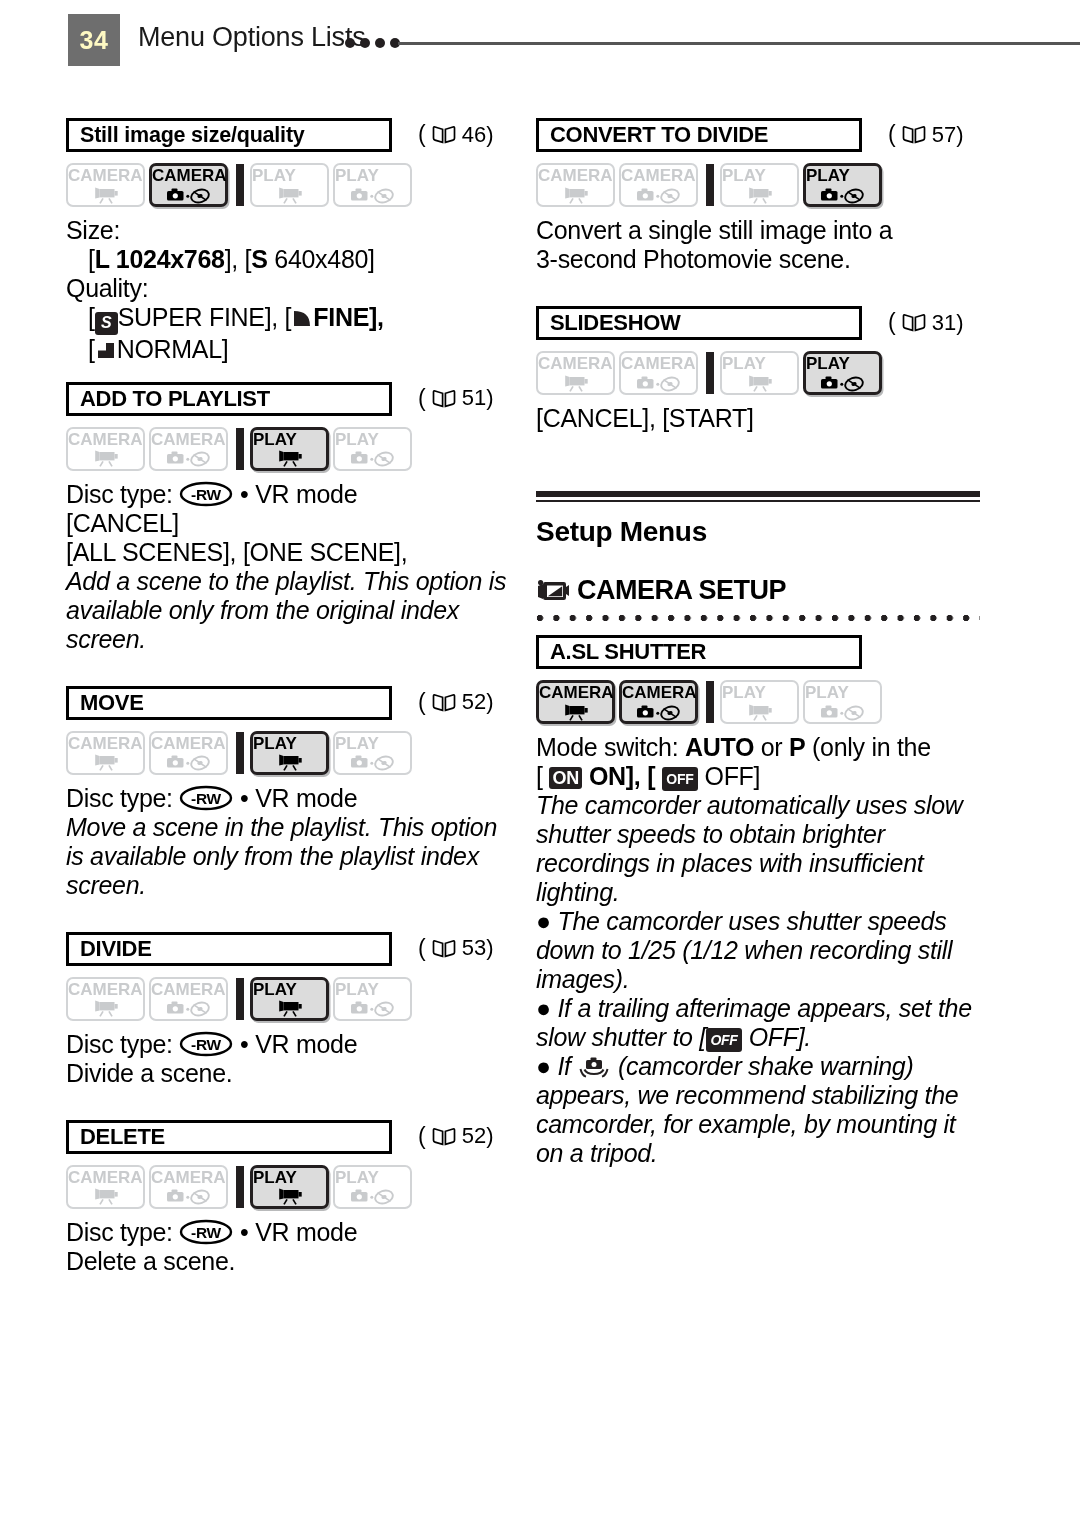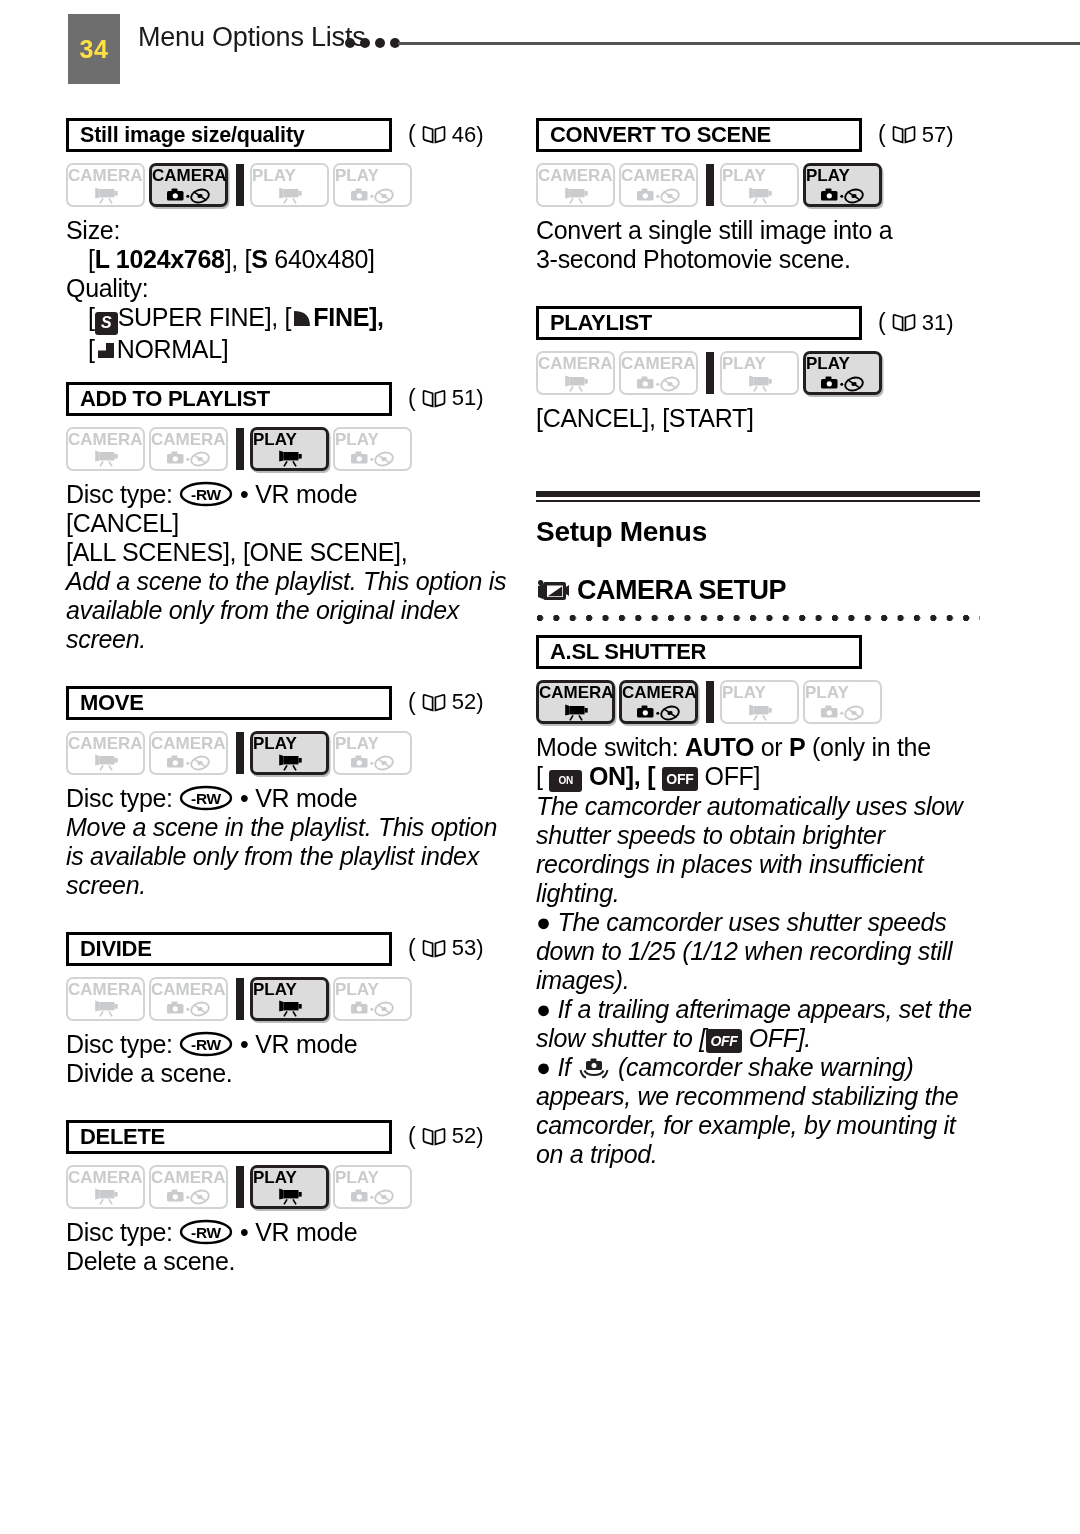--- a/index.html
+++ b/index.html
@@ -17,23 +17,23 @@
   
   .page-header {
     position: absolute;
     left: 0; top: 0;
     width: 1080px;
     height: 90px;
   }
   .page-num-box {
     position: absolute;
     left: 68px; top: 14px;
-    width: 52px; height: 70px;
+    width: 52px; height: 52px;
     background: #6e6e6e;
-    color: #fde047;
+    color: #fef9c3;
     font-weight: bold;
     font-size: 25px;
     display: flex;
     align-items: center;
     justify-content: center;
     letter-spacing: 0.5px;
   }
   .header-title {
     position: absolute;
     left: 138px; top: 22px;
@@ -69,21 +69,21 @@
     width: 450px;
   }
   .col-left  { left: 66px; }
   .col-right { left: 536px; }
 
   
   .entry { margin-bottom: 6px; }
   .entry-head {
     display: flex;
     align-items: flex-start;
-    gap: 16px;
+    gap: 26px;
   }
   .name-box {
     border: 3px solid #000;
     height: 34px;
     flex: 0 0 326px;
     display: flex;
     align-items: center;
     padding-left: 11px;
   }
   .name-box span {
@@ -172,21 +172,21 @@
     display: inline-flex;
     align-items: center;
     justify-content: center;
     background: #231f20;
     color: #fff;
     font-weight: bold;
     border-radius: 3px;
     line-height: 1;
     vertical-align: 1px;
   }
-  .chip-on  { width: 33px; height: 22px; font-size: 10px; }
+  .chip-on  { width: 33px; height: 22px; font-size: 18px; }
   .chip-off { width: 36px; height: 24px; font-size: 14px; }
   .chip-p   { width: 24px; height: 24px; font-size: 17px; border-radius: 4px; }
   .chip-s   { width: 23px; height: 23px; font-size: 16px; font-style: italic; border-radius: 3px; vertical-align: -2px; }
 
   .wedge-fine, .wedge-normal {
     display: inline-block;
     width: 22px; height: 22px;
     vertical-align: -3px;
   }
   .disc-rw {
@@ -642,21 +642,21 @@
       </div>
       <div class="gap-md"></div>
     </div>
 </div>
 
 <div class="col col-right">
   <div id="right-host">
       <div class="entry">
         <div class="entry-head">
           <div class="name-box">
-            <span class="">CONVERT TO SCENE</span>
+            <span class="">CONVERT TO DIVIDE</span>
           </div>
           <div class="pageref">
             <span class="paren">(</span>
             <svg class="book-icon" viewBox="0 0 24 19">
     <path d="M1.5 3 Q1.5 1.6 3 2 L10.6 4.3 L10.6 17.4 L3 15.1 Q1.5 14.7 1.5 13.3 Z" fill="none" stroke="#000" stroke-width="1.7"></path>
     <path d="M22.5 3 Q22.5 1.6 21 2 L13.4 4.3 L13.4 17.4 L21 15.1 Q22.5 14.7 22.5 13.3 Z" fill="none" stroke="#000" stroke-width="1.7"></path>
   </svg>
             <span>57)</span>
           </div>
         </div>
@@ -717,21 +717,21 @@
         </div>
         <div class="body-text">
           <span class="tline">Convert a single still image into a</span>
           <span class="tline">3-second Photomovie scene.</span>
         </div>
       </div>
       <div class="gap-md"></div>
       <div class="entry">
         <div class="entry-head">
           <div class="name-box">
-            <span class="">PLAYLIST</span>
+            <span class="">SLIDESHOW</span>
           </div>
           <div class="pageref">
             <span class="paren">(</span>
             <svg class="book-icon" viewBox="0 0 24 19">
     <path d="M1.5 3 Q1.5 1.6 3 2 L10.6 4.3 L10.6 17.4 L3 15.1 Q1.5 14.7 1.5 13.3 Z" fill="none" stroke="#000" stroke-width="1.7"></path>
     <path d="M22.5 3 Q22.5 1.6 21 2 L13.4 4.3 L13.4 17.4 L21 15.1 Q22.5 14.7 22.5 13.3 Z" fill="none" stroke="#000" stroke-width="1.7"></path>
   </svg>
             <span>31)</span>
           </div>
         </div>

